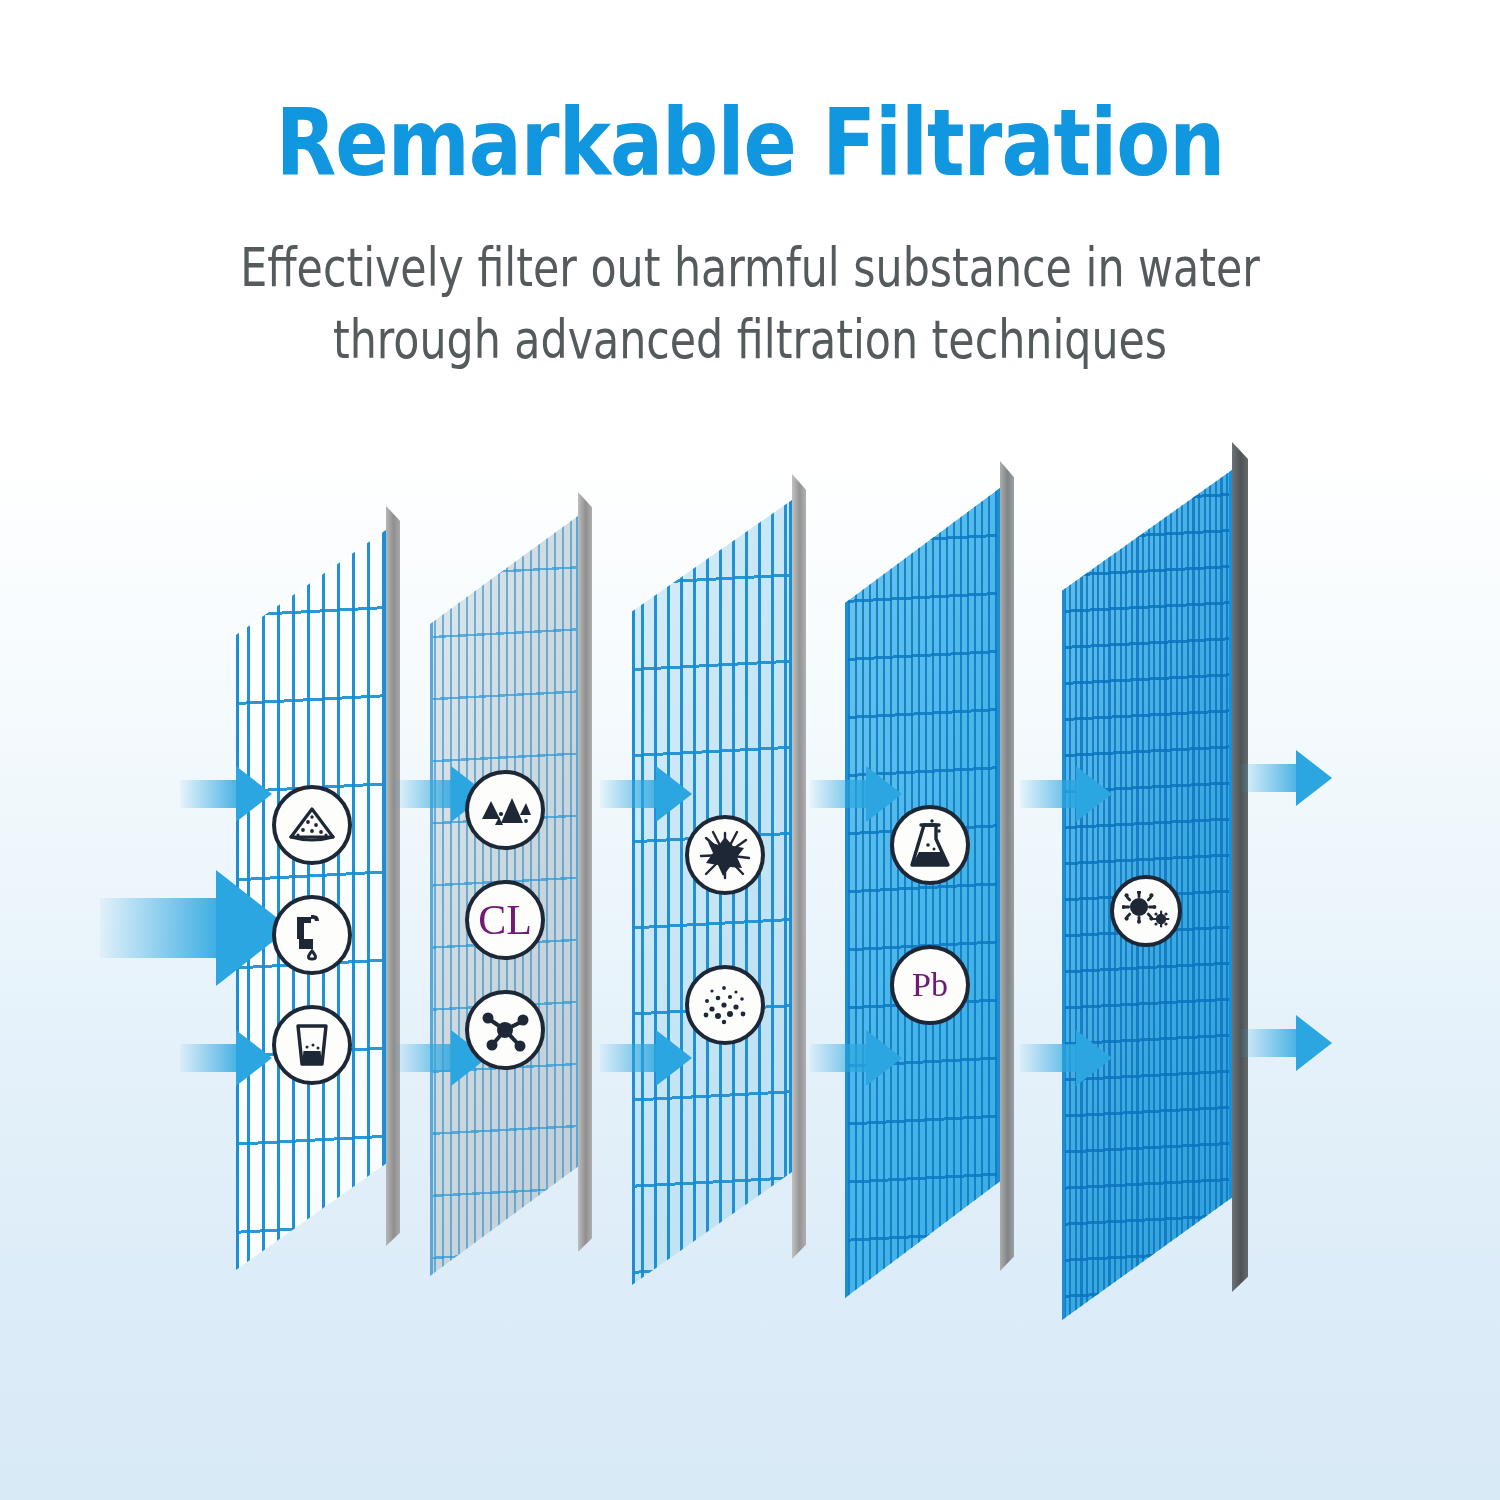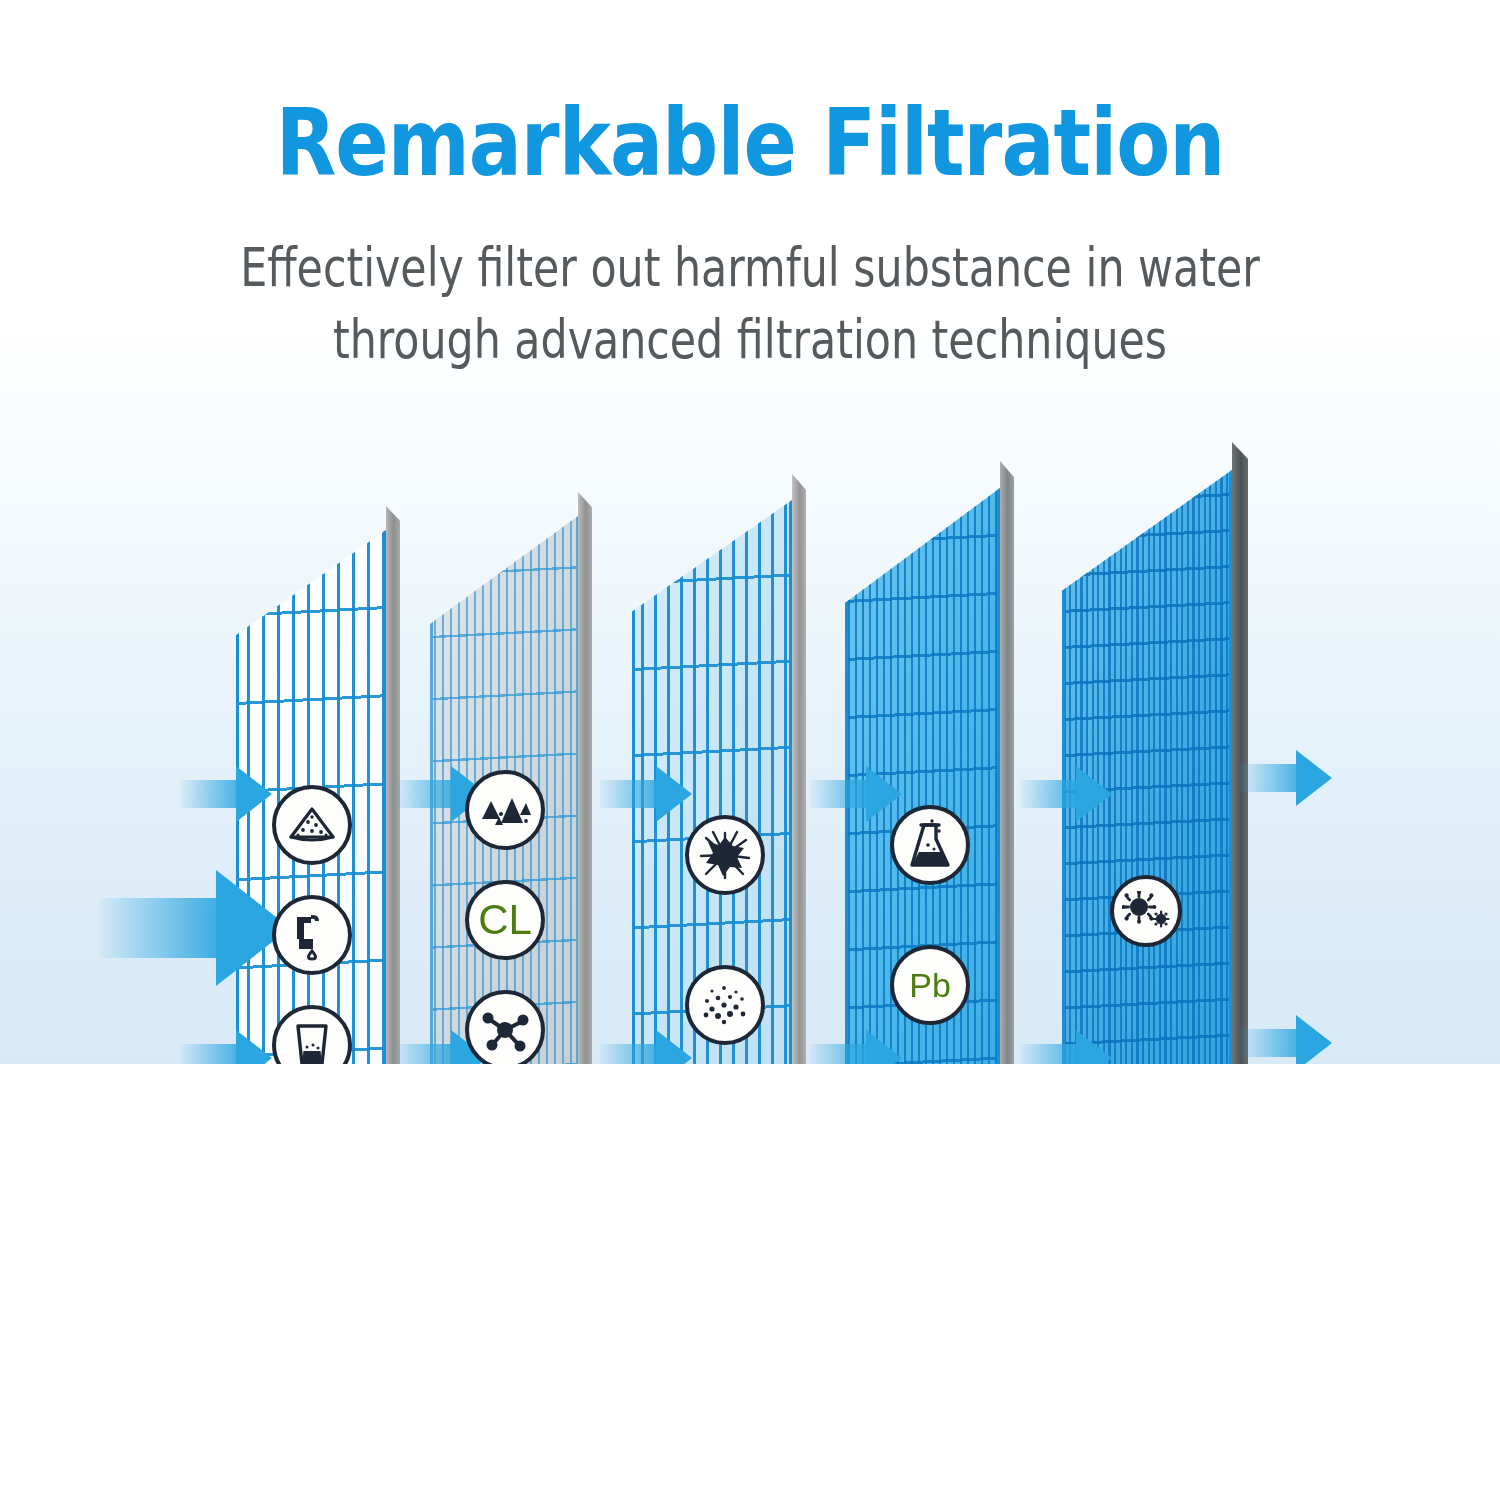--- a/index.html
+++ b/index.html
@@ -2,21 +2,21 @@
 <html><head>
 <meta charset="utf-8">
 <style>
   html,body{margin:0;padding:0;}
   body{
     width:1500px;height:1500px;overflow:hidden;
     font-family:"Liberation Sans", sans-serif;
     background:#ffffff;
   }
   #poster{
-    position:relative;width:1500px;height:1064px;
+    position:relative;width:1500px;height:1500px;
     background:linear-gradient(to bottom,#ffffff 0%,#ffffff 30%,#f4fafd 48%,#e6f2fa 68%,#dcecf8 86%,#d9eaf7 100%);
     overflow:hidden;
   }
   
   .header{position:absolute;left:0;top:0;width:1500px;text-align:center;}
   .title{
     margin:0;padding-top:98px;
     font-family:"DejaVu Sans Condensed","Liberation Sans",sans-serif;
     font-weight:bold;font-size:92px;line-height:1.0;
     letter-spacing:-1px;color:#1196e0;
@@ -57,22 +57,22 @@
 
   
   .badge{
     position:absolute;border-radius:50%;
     background:#fdfdfb;border:4px solid #1d2735;
     display:flex;align-items:center;justify-content:center;
     box-sizing:border-box;z-index:40;
   }
   .badge svg{display:block;}
   .badge .txt{
-    font-family:Liberation Sans, sans-serif;
-    font-weight:400;color:#4d7c0f;line-height:1;
+    font-family:Liberation Serif, serif;
+    font-weight:400;color:#701a75;line-height:1;
   }
 
   
   .arrow{position:absolute;z-index:30;}
   .arrow .shaft{position:absolute;left:0;top:50%;transform:translateY(-50%);}
   .arrow .head{position:absolute;right:0;top:50%;transform:translateY(-50%);
     width:0;height:0;border-style:solid;border-color:transparent;}
 </style>
 </head>
 <body>

